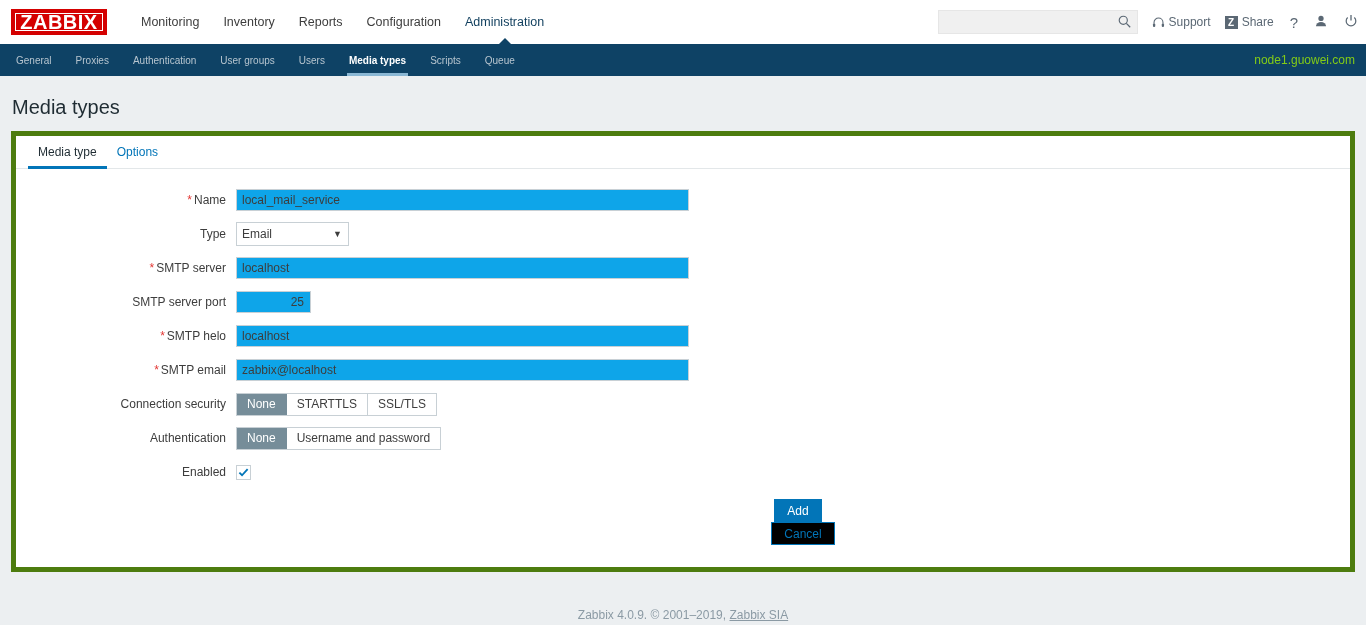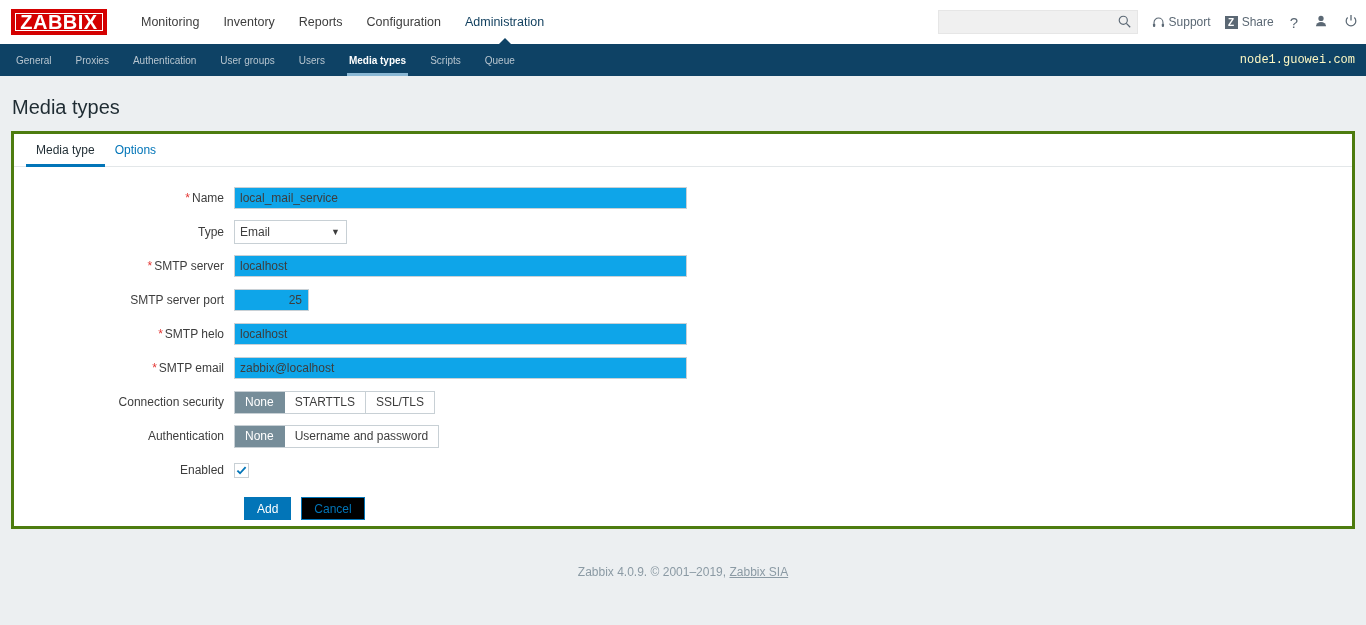--- a/index.html
+++ b/index.html
@@ -133,36 +133,35 @@
     content: "";
     position: absolute;
     left: 10px; right: 10px; bottom: 0;
     height: 3px;
     background: #8ab7d4;
   }
   .subnav .node {
     position: absolute;
     right: 11px; top: 0; height: 32px;
     display: flex; align-items: center;
-    color: #fef9c3;
-    font-size: 12px;
-    font-family: Liberation Mono, monospace;
+    color: #84cc16;
+    font-size: 12px;
   }
 
   
   .page-title {
     padding: 20px 0 12px 12px;
     font-size: 20px;
     color: #1f2c33;
     font-weight: normal;
   }
   .panel {
     margin: 0 11px;
     background: #ffffff;
-    border: 3px solid #4d7c0f;
+    border: 5px solid #4d7c0f;
   }
   .tabs {
     height: 33px;
     border-bottom: 1px solid #e3e7e9;
     display: flex; align-items: stretch;
     padding-left: 12px;
   }
   .tab {
     padding: 0 10px;
     display: flex; align-items: center;
@@ -173,21 +172,21 @@
   }
   .tab.active { color: #1f2c33; }
   .tab.active:after {
     content: "";
     position: absolute;
     left: 0; right: 0; bottom: -1px;
     height: 3px;
     background: #0275b8;
   }
 
-  .form { padding: 14px 0 6px 0; }
+  .form { padding: 14px 0 22px 0; }
   .row {
     display: flex;
     align-items: center;
     min-height: 34px;
   }
   .lbl {
     width: 220px;
     text-align: right;
     padding-right: 10px;
     font-size: 12px;
@@ -248,21 +247,21 @@
   }
 
   .cbx {
     width: 15px; height: 15px;
     border: 1px solid #c8d0d5;
     background: #fff;
     display: flex; align-items: center; justify-content: center;
     cursor: pointer;
   }
 
-  .actions { display: flex; align-items: center; padding-left: 230px; padding-top: 10px; }
+  .actions { display: flex; align-items: center; padding-left: 230px; padding-top: 10px; flex-direction: column; }
   .btn {
     height: 23px;
     padding: 0 12px;
     font-size: 12px;
     font-family: "Liberation Sans", sans-serif;
     display: flex; align-items: center; justify-content: center;
     cursor: pointer;
     border: 1px solid #0275b8;
   }
   .btn.primary { background: #0275b8; color: #fff; }

